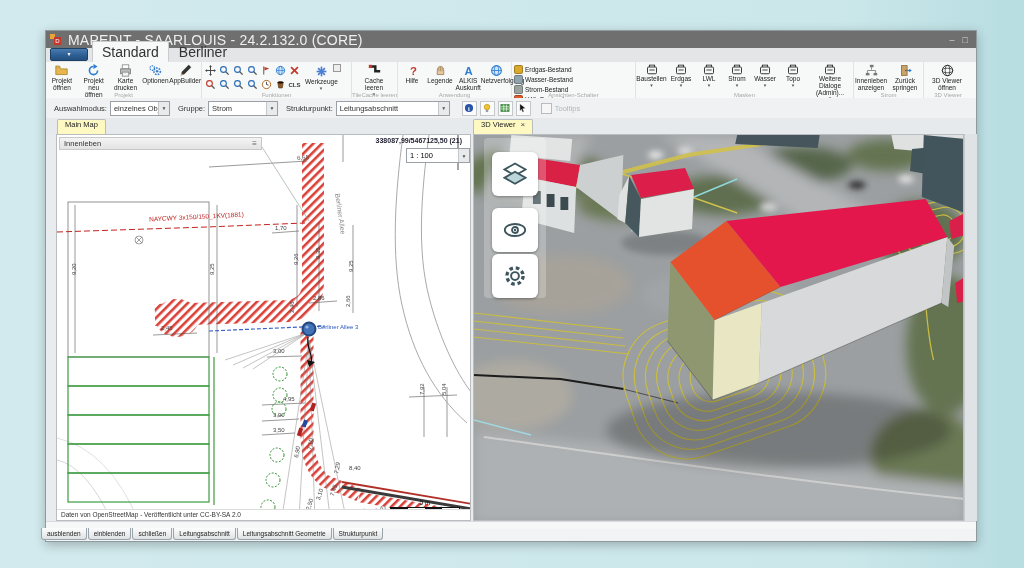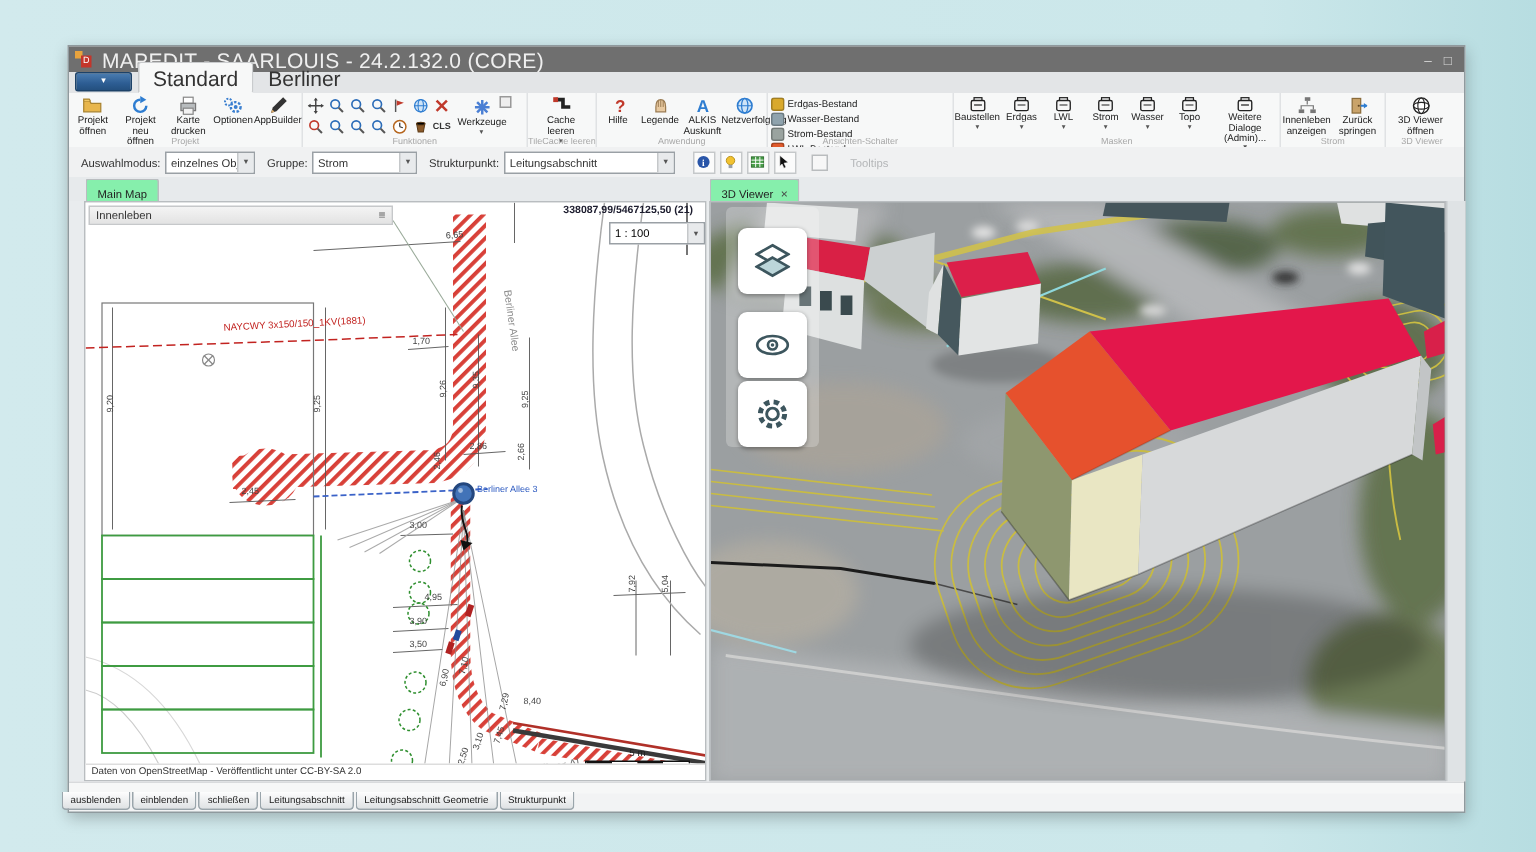--- a/index.html
+++ b/index.html
@@ -48,24 +48,24 @@
   .mask-btn .lbl{max-width:46px;}
   
   .toolbar{position:absolute;left:0;top:67px;right:0;height:20px;background:#f0f1f2;border-bottom:1px solid #d8dadc;display:flex;align-items:center;font-size:7.5px;color:#333;}
   .toolbar .tlabel{margin-left:8px;}
   .combo{height:13px;background:#fff;border:1px solid #9aa0a5;display:flex;align-items:center;margin-left:3px;}
   .combo .val{font-size:7.5px;padding:0 3px;flex:1;white-space:nowrap;overflow:hidden;}
   .combo .dd{width:10px;height:100%;border-left:1px solid #c5c8ca;background:#e8eaec;font-size:5px;color:#555;display:flex;align-items:center;justify-content:center;}
   .tool-ico-btn{width:13px;height:13px;margin-left:3px;border:1px solid #c5c8ca;background:#fbfbfb;display:flex;align-items:center;justify-content:center;}
   .tool-ico-btn svg{width:10px;height:10px;}
   .chk{width:9px;height:9px;border:1px solid #b9bcbe;background:#f7f7f7;margin-left:10px;}
-  .chk-label{color:#b4b6b8;margin-left:15px;}
+  .chk-label{color:#b4b6b8;margin-left:3px;}
   
   .doc-tabrow{position:absolute;left:0;top:87px;right:0;height:16px;background:#e7eaec;border-bottom:1px solid #cdd0d2;}
-  .dtab{position:absolute;bottom:0;height:14px;background:#86efac;border:1px solid #b9bdc0;border-bottom:none;font-size:7.5px;color:#222;display:flex;align-items:flex-end;padding:0 7px;gap:5px;border-radius:2px 2px 0 0;}
+  .dtab{position:absolute;bottom:0;height:14px;background:#fef9c3;border:1px solid #b9bdc0;border-bottom:none;font-size:7.5px;color:#222;display:flex;align-items:flex-start;padding:0 7px;gap:5px;border-radius:2px 2px 0 0;}
   .dtab .close{font-size:8px;color:#444;}
   
   .content{position:absolute;left:0;top:103px;right:0;height:387px;background:#e9ecee;}
   .map-pane{position:absolute;left:10px;top:0;width:415px;height:387px;background:#fff;border:1px solid #b9bdc0;box-sizing:border-box;overflow:hidden;}
   .v3d-pane{position:absolute;left:427px;top:0;width:491px;height:387px;background:#9b9fa1;border:1px solid #b9bdc0;box-sizing:border-box;overflow:hidden;}
   .right-strip{position:absolute;left:918px;top:0;width:12px;height:387px;background:#dfe3e5;border-left:1px solid #c6cacc;}
   .below-strip{position:absolute;left:0;top:490px;right:0;height:7px;background:#f6f7f7;border-top:1px solid #d8dadc;}
   
   .steuerung{position:absolute;left:2px;top:2px;width:203px;height:13px;background:linear-gradient(180deg,#f4f4f4,#e3e3e3);border:1px solid #c6c8ca;display:flex;align-items:center;font-size:7.5px;color:#333;padding:0 4px;box-sizing:border-box;}
   .steuerung .menu{margin-left:auto;color:#666;font-size:8px;}

